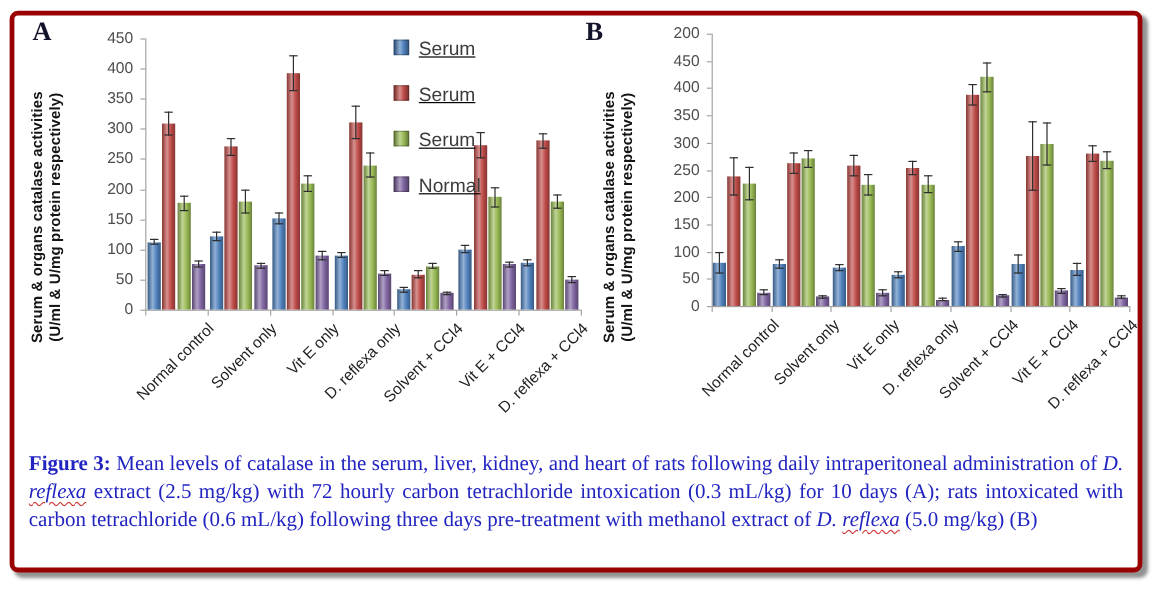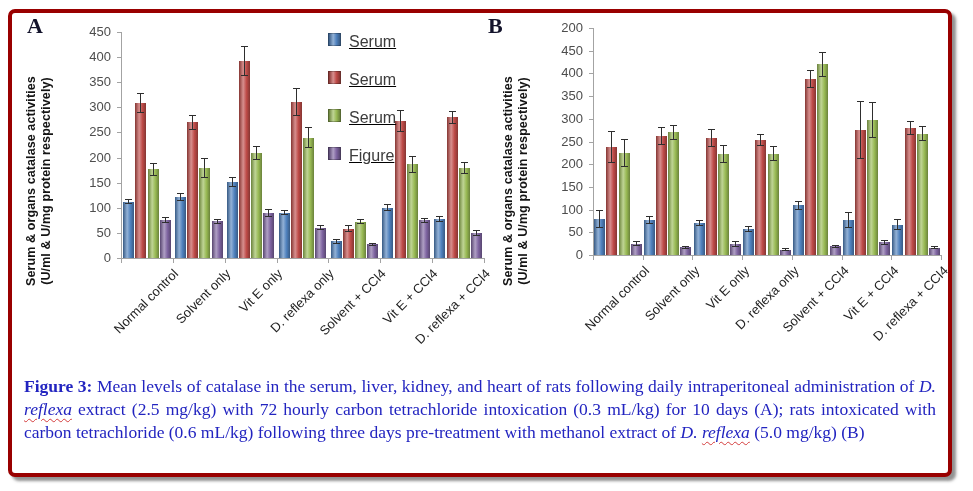--- a/index.html
+++ b/index.html
@@ -287,21 +287,21 @@
               <div class="legend-item">
                 <div class="legend-swatch" style="background: linear-gradient(90deg, rgb(133, 53, 50) 0%, rgb(215, 143, 142) 38%, rgb(190, 75, 72) 68%, rgb(133, 53, 50) 100%);"></div>
                 <div class="legend-label">Serum</div>
               </div>
               <div class="legend-item">
                 <div class="legend-swatch" style="background: linear-gradient(90deg, rgb(106, 130, 59) 0%, rgb(191, 212, 149) 38%, rgb(152, 185, 84) 68%, rgb(106, 130, 59) 100%);"></div>
                 <div class="legend-label">Serum</div>
               </div>
               <div class="legend-item">
                 <div class="legend-swatch" style="background: linear-gradient(90deg, rgb(88, 70, 112) 0%, rgb(175, 159, 196) 38%, rgb(126, 100, 160) 68%, rgb(88, 70, 112) 100%);"></div>
-                <div class="legend-label">Figure</div>
+                <div class="legend-label">Normal</div>
               </div>
             </div>
           </div>
       </div>
 
       <div class="panel panel-b">
         <div class="panel-label">B</div>
         <div class="ylabel">
           <div>Serum &amp; organs catalase activities</div>
           <div>(U/ml &amp; U/mg protein respectively)</div>

